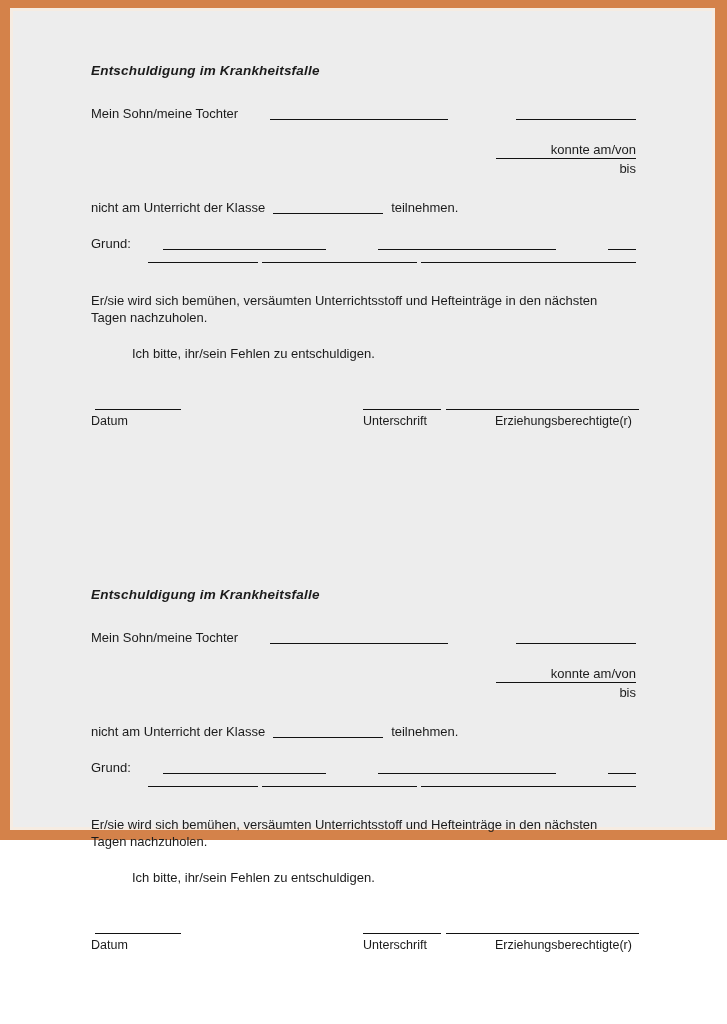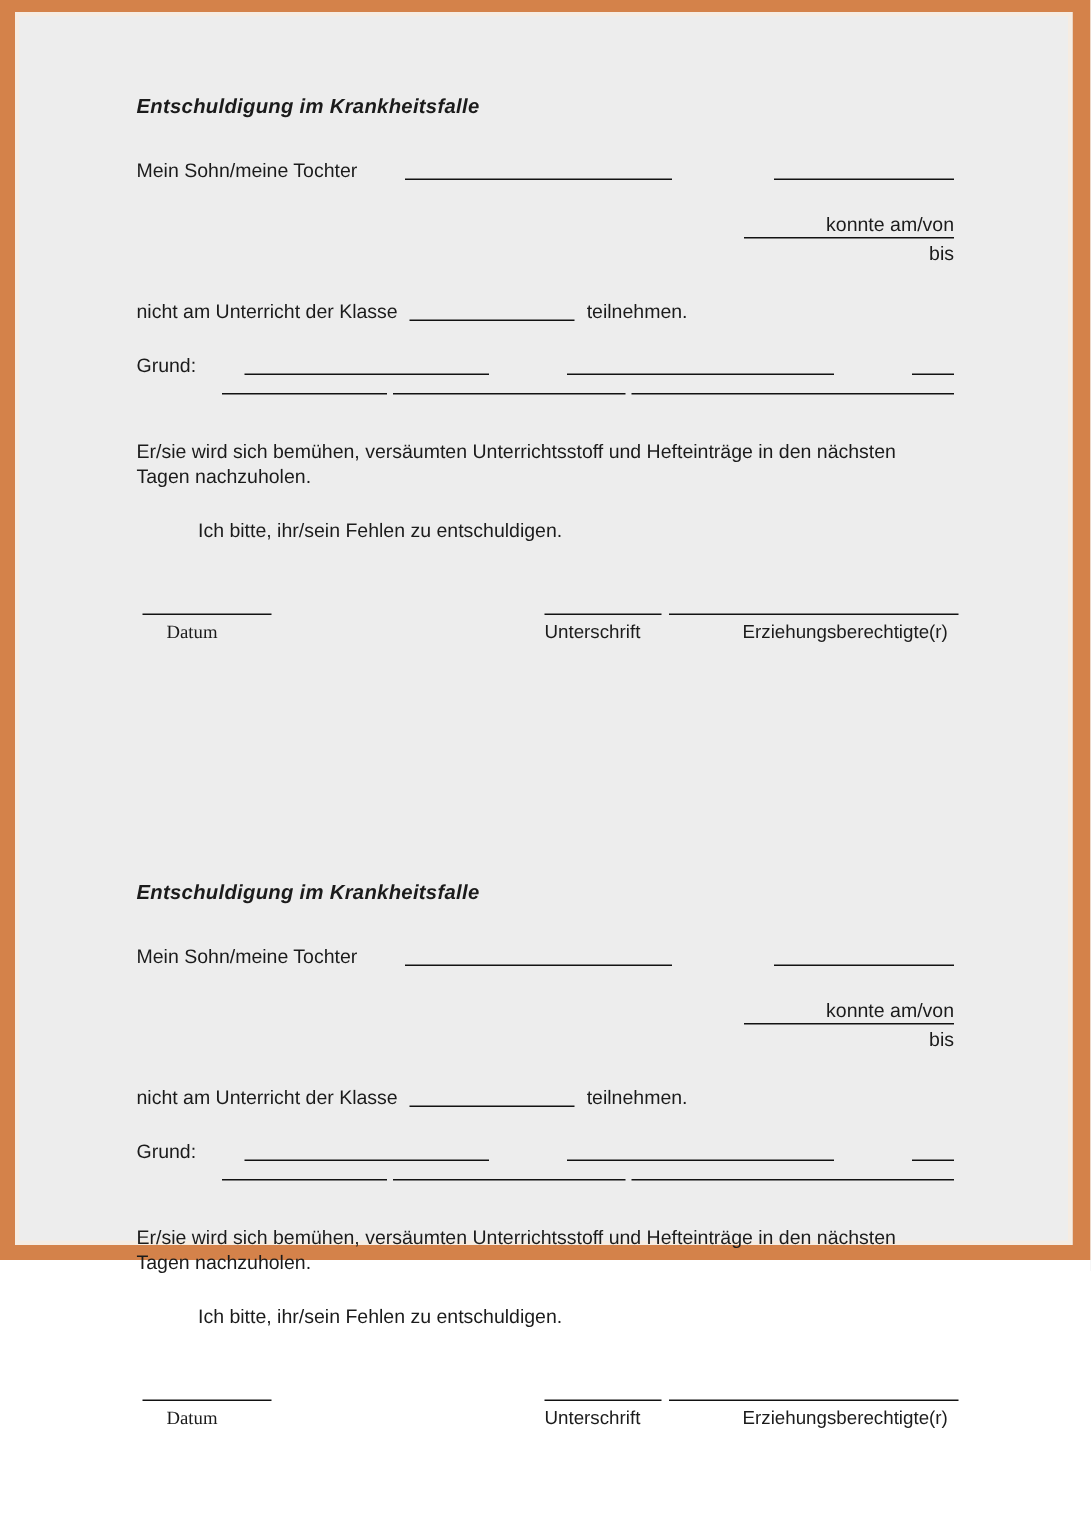--- a/index.html
+++ b/index.html
@@ -118,21 +118,21 @@
   .sig-line.sign-line  { left: 272px; width: 78px; }
   .sig-line.guard-line { left: 355px; width: 193px; }
 
   .sig-label {
     position: absolute;
     top: 17px;
     font-size: 12.5px;
     line-height: 15px;
     white-space: nowrap;
   }
-  .sig-label.datum-label { left: 20px; font-family: Liberation Serif, serif; }
+  .sig-label.datum-label { left: 0; }
   .sig-label.sign-label  { left: 272px; }
   .sig-label.guard-label { left: 404px; }
 </style>
 </head>
 <body>
 
 <div class="page-frame">
   <div class="page-frame-inner">
     <div class="sheet">
 

